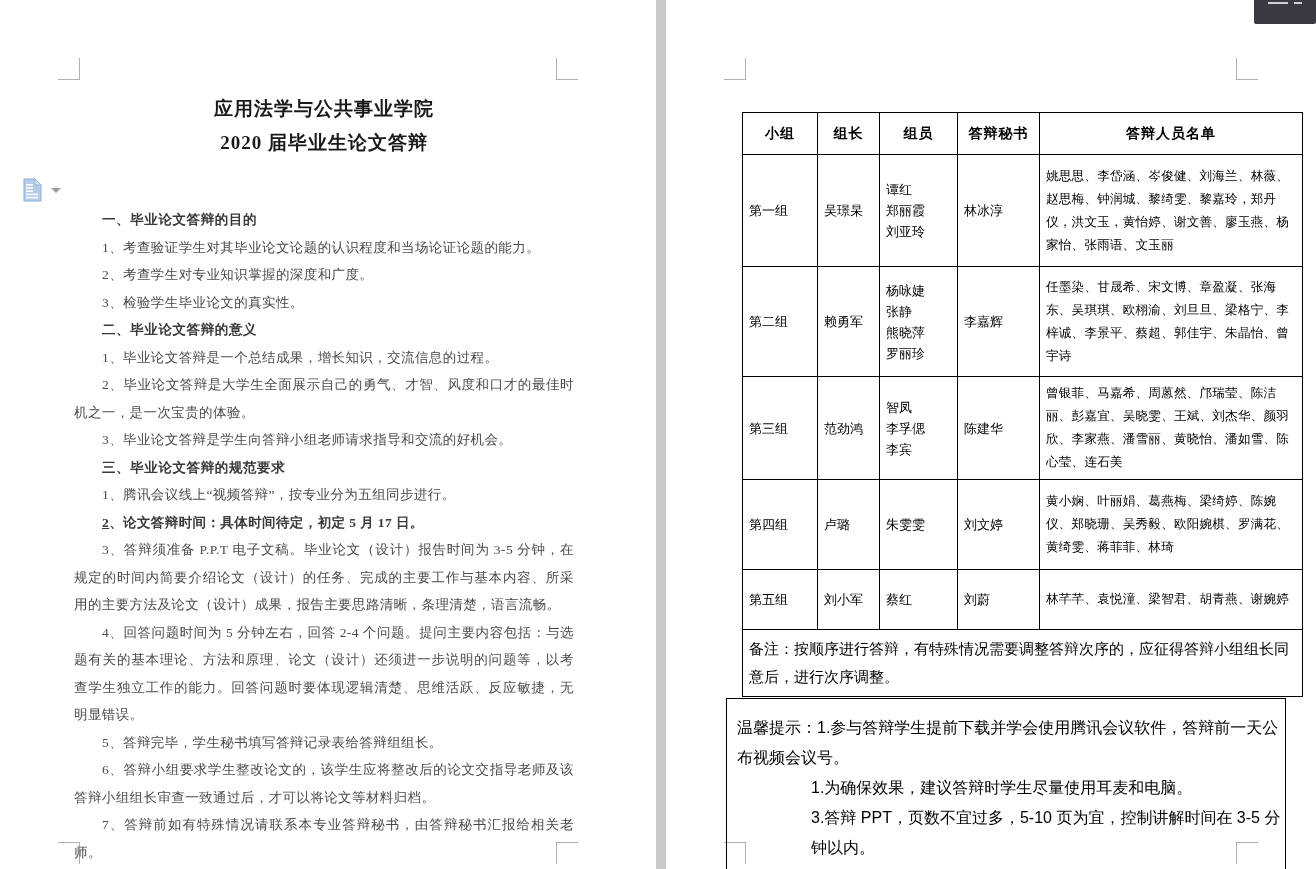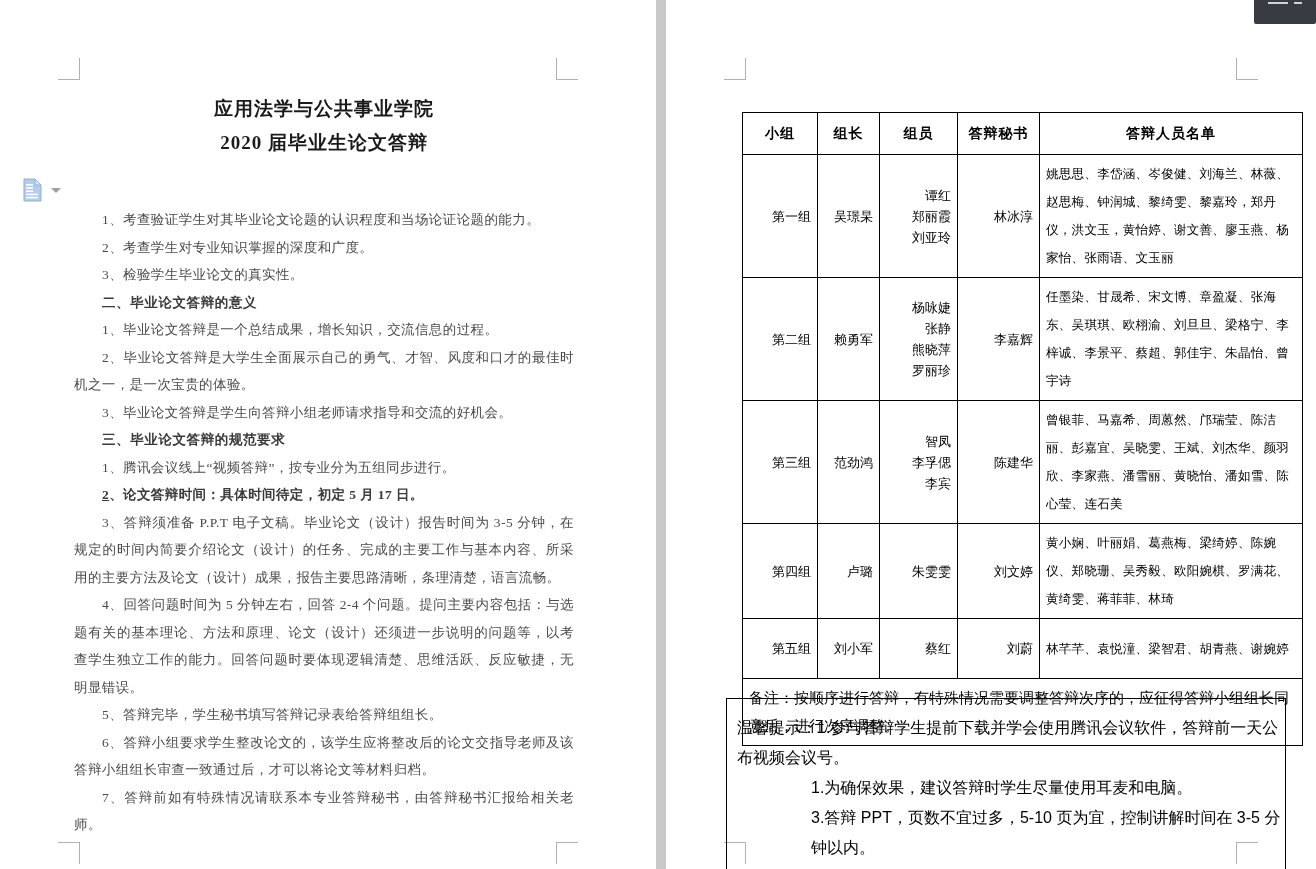--- a/index.html
+++ b/index.html
@@ -109,29 +109,29 @@
     vertical-align: middle;
   }
   table.grp th {
     font-size: 14px;
     font-weight: bold;
     text-align: center;
     height: 42px;
     letter-spacing: 1px;
   }
   td.c-group, td.c-leader, td.c-members, td.c-sec {
-    text-align: right;
+    text-align: left;
     font-size: 13px;
     line-height: 21px;
     white-space: pre-line;
   }
   td.c-names {
     text-align: left;
     font-size: 12.6px;
-    line-height: 28px;
+    line-height: 23px;
     letter-spacing: 0.2px;
   }
   td.note {
     text-align: left;
     font-size: 15px;
     line-height: 28px;
     padding: 6px 8px 10px 8px;
   }
 
   .tips-wrap { position: absolute; left: 60px; top: 698px; width: 560px; }
@@ -202,20 +202,21 @@
       <span class="caret"></span>
     </div>
 
     <div class="body-col">
       <div class="title">
         <div>应用法学与公共事业学院</div>
         <div class="t2">2020 届毕业生论文答辩</div>
       </div>
       <div class="spacer-top"></div>
 
+      <p class="head">一、毕业论文答辩的目的</p>
       <p class="para indent">1、考查验证学生对其毕业论文论题的认识程度和当场论证论题的能力。</p>
       <p class="para indent">2、考查学生对专业知识掌握的深度和广度。</p>
       <p class="para indent">3、检验学生毕业论文的真实性。</p>
 
       <p class="head">二、毕业论文答辩的意义</p>
       <p class="para indent">1、毕业论文答辩是一个总结成果，增长知识，交流信息的过程。</p>
       <p class="para indent">2、毕业论文答辩是大学生全面展示自己的勇气、才智、风度和口才的最佳时机之一，是一次宝贵的体验。</p>
       <p class="para indent">3、毕业论文答辩是学生向答辩小组老师请求指导和交流的好机会。</p>
 
       <p class="head">三、毕业论文答辩的规范要求</p>

